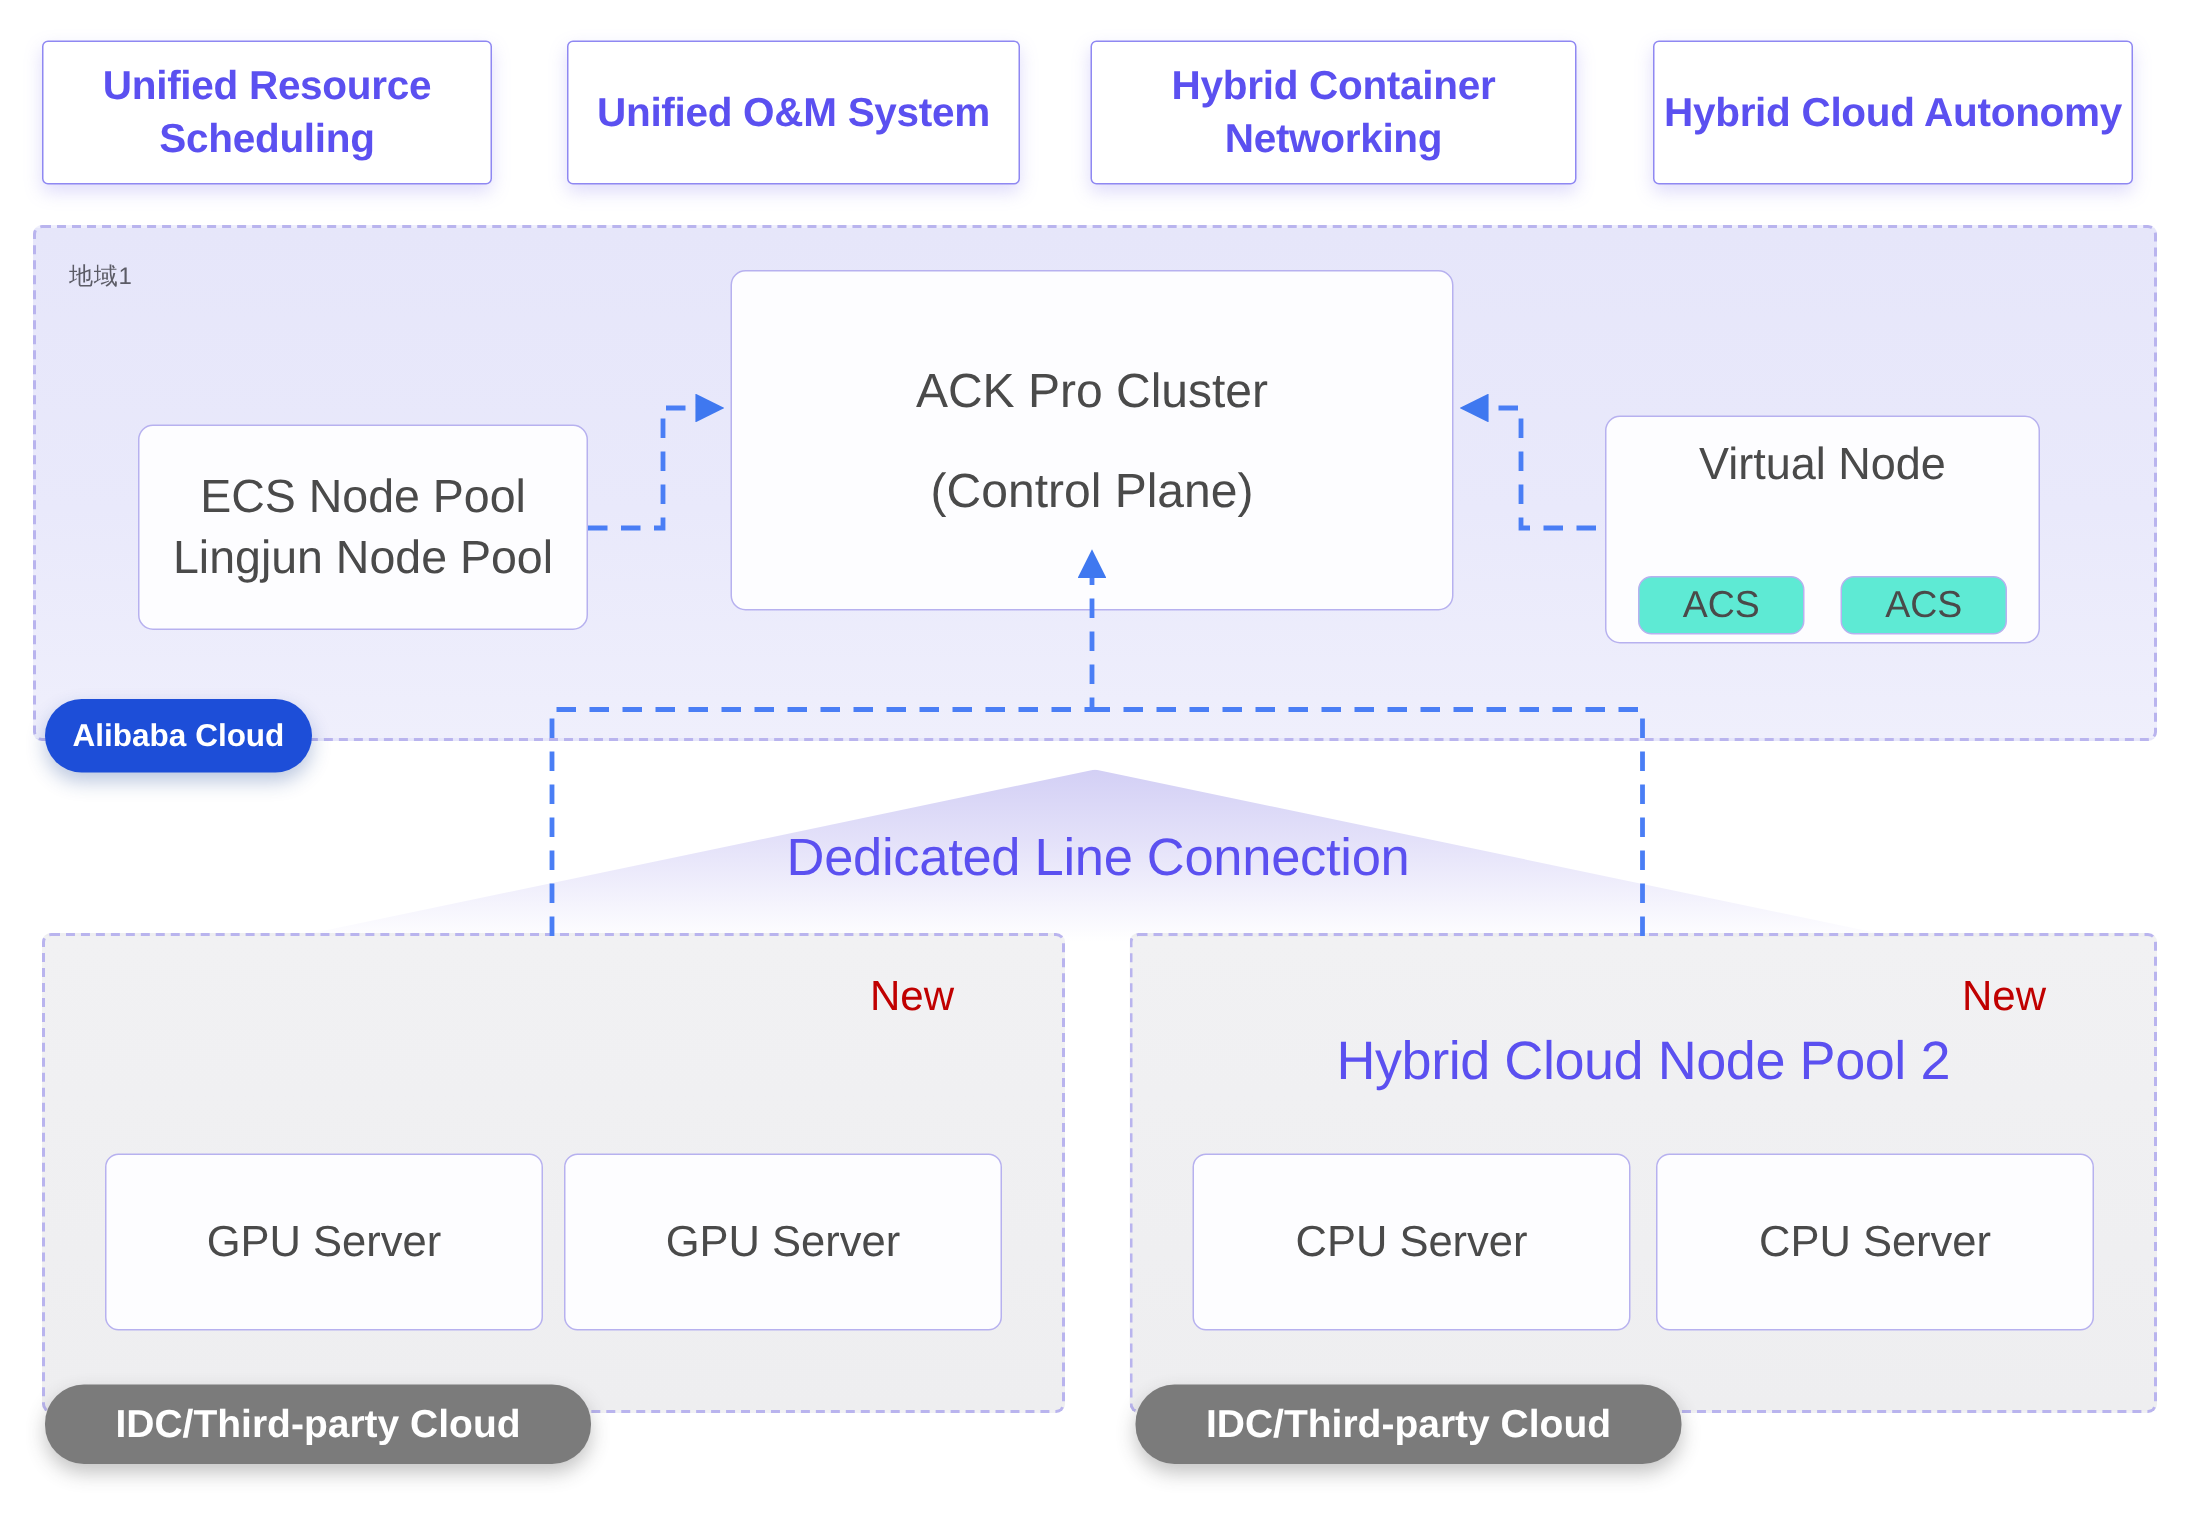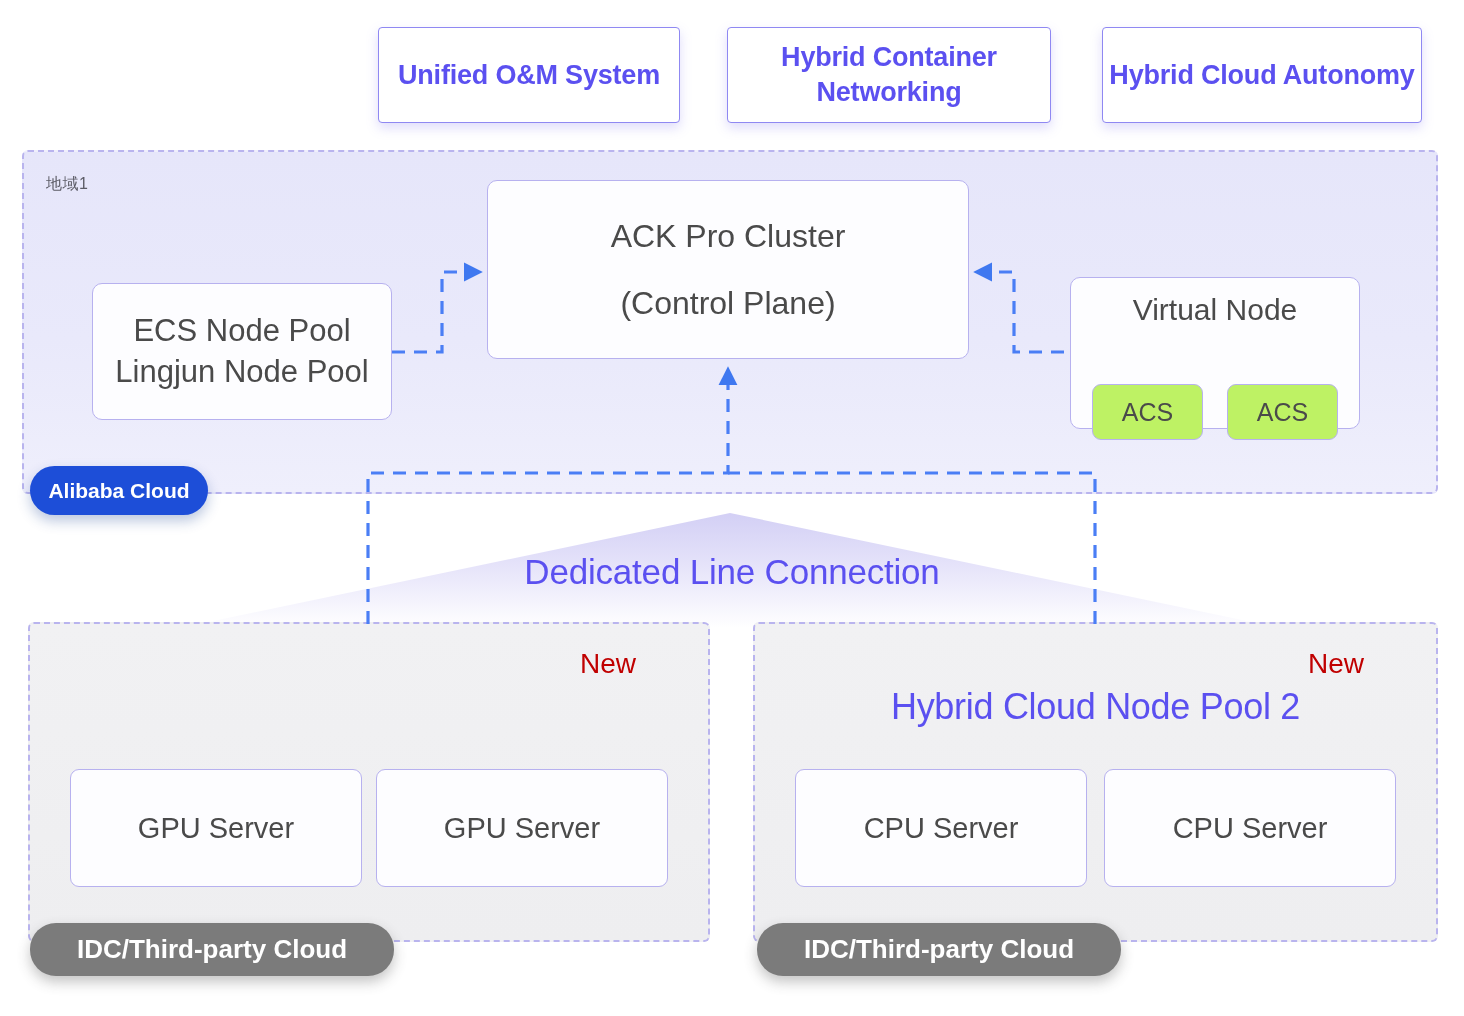--- a/index.html
+++ b/index.html
@@ -76,40 +76,40 @@
     text-align: center;
   }
   .node-box .nb-line {
     color: #4a4a4a;
     font-size: 31px;
     line-height: 1.32;
     white-space: nowrap;
   }
 
   #ecs-pool  { left: 92px;  top: 283px; width: 300px; height: 137px; }
-  #ack-box   { left: 487px; top: 180px; width: 482px; height: 179px; gap: 24px; }
+  #ack-box   { left: 487px; top: 180px; width: 482px; height: 227px; gap: 24px; }
   #ack-box .nb-line { font-size: 32px; }
   #virtual-node {
     left: 1070px; top: 277px; width: 290px; height: 152px;
     justify-content: flex-start;
     padding-top: 14px;
     gap: 47px;
   }
   #virtual-node .vn-title {
     color: #4a4a4a;
     font-size: 30px;
     line-height: 1.2;
     margin-bottom: 9px;
   }
   .acs-row { display: flex; gap: 24px; }
   .acs-box {
     box-sizing: border-box;
     width: 111px;
-    height: 56px;
-    background: #bef264;
+    height: 39px;
+    background: #5eead4;
     border: 1.6px solid #b7b1ef;
     border-radius: 9px;
     display: flex;
     align-items: center;
     justify-content: center;
     color: #4a4a4a;
     font-size: 25px;
   }
 
   
@@ -216,20 +216,23 @@
     width: 1464px;
     height: 1016px;
     pointer-events: none;
   }
 </style>
 </head>
 <body>
 
 <div id="canvas">
 
+  <div class="feature-card" id="feature-card-0" style="left:28px; top:27px; width:298px; height:94px;">
+    <div class="fc-label">Unified Resource Scheduling</div>
+  </div>
 
   <div class="feature-card" id="feature-card-1" style="left:378px; top:27px; width:300px; height:94px;">
     <div class="fc-label">Unified O&amp;M System</div>
   </div>
 
   <div class="feature-card" id="feature-card-2" style="left:727px; top:27px; width:322px; height:94px;">
     <div class="fc-label">Hybrid Container Networking</div>
   </div>
 
   <div class="feature-card" id="feature-card-3" style="left:1102px; top:27px; width:318px; height:94px;">

